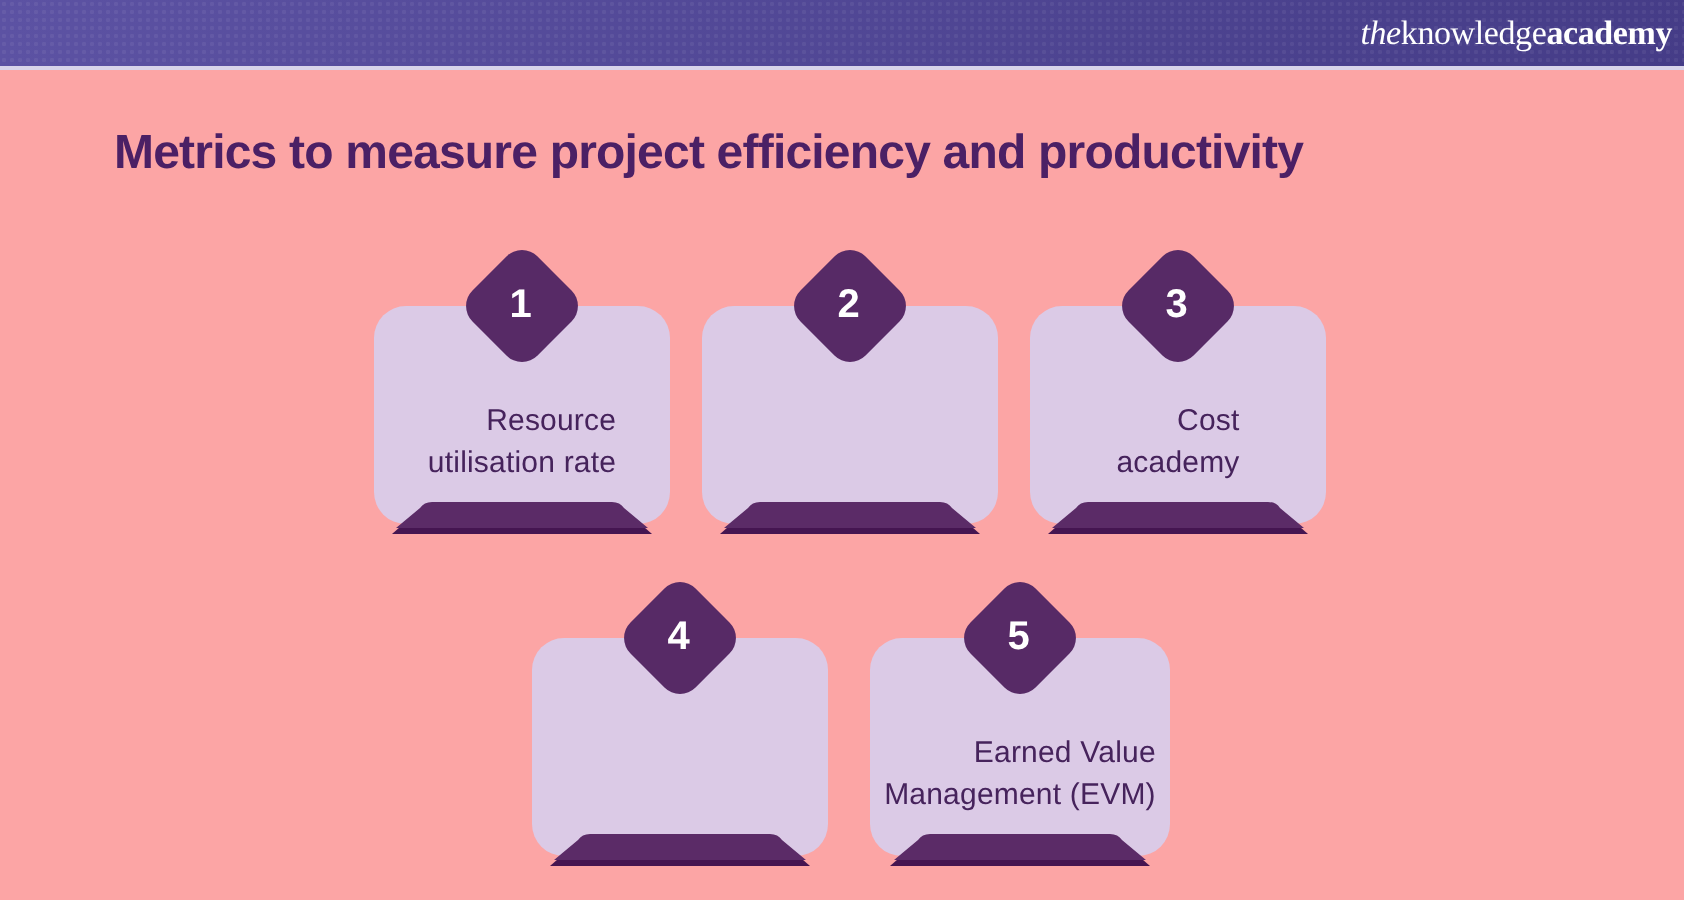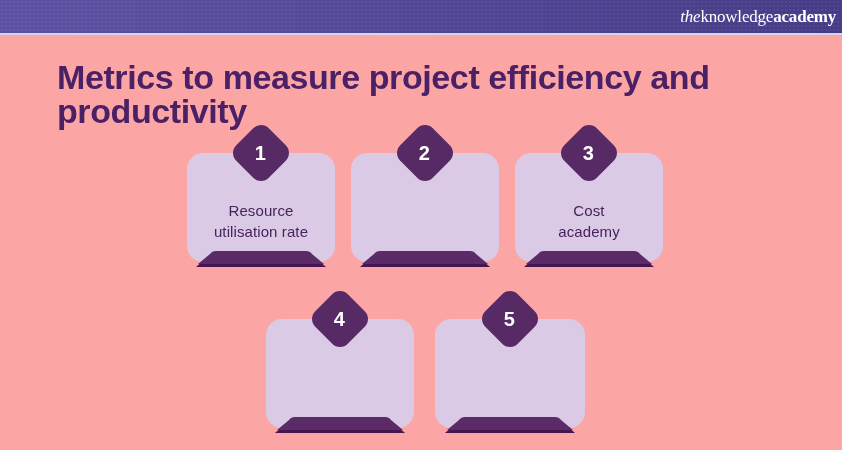--- a/index.html
+++ b/index.html
@@ -27,21 +27,21 @@
     font-size:17px;line-height:20px;letter-spacing:-0.2px;
     white-space:nowrap;
   }
   .logo .logo-the{font-style:italic;font-weight:400;}
   .logo .logo-knowledge{font-weight:400;}
   .logo .logo-academy{font-weight:700;}
 
   
   .title{
     position:absolute;left:57px;top:60px;margin:0;
-    font-size:34px;font-weight:700;letter-spacing:-0.4px;
+    font-size:24px;font-weight:700;letter-spacing:-0.4px;
     color:#4b2065;
     line-height:34px;
   }
 
   
   .card{
     position:absolute;
     width:148px;height:109px;
     background:#dbcae6;
     border-radius:16px;
@@ -64,21 +64,21 @@
     display:flex;align-items:center;justify-content:center;
   }
   .diamond .num{
     transform:rotate(-45deg);
     color:#ffffff;font-size:20px;font-weight:700;
   }
 
   .label{
     color:#46235c;
     font-size:15px;line-height:21px;
-    text-align:center;
+    text-align:right;
     white-space:pre-line;
     letter-spacing:0.1px;
   }
 
   .base{
     position:absolute;
     bottom:-5px;left:50%;transform:translateX(-50%);
     width:150px;height:16px;
     display:block;
   }
@@ -137,20 +137,22 @@
       <svg class="base" viewBox="0 0 150 16" aria-hidden="true">
         <polygon points="10,16 18,9 132,9 140,16" fill="#451551"></polygon>
         <path d="M 12 13 L 24 3 Q 26 0 30 0 L 120 0 Q 124 0 126 3 L 138 13 Z" fill="#5b2b67"></path>
       </svg>
     </div>
 
     <div class="card card-5">
       <div class="diamond">
         <span class="num">5</span>
       </div>
+      <div class="label">Earned Value
+Management (EVM)</div>
       <svg class="base" viewBox="0 0 150 16" aria-hidden="true">
         <polygon points="10,16 18,9 132,9 140,16" fill="#451551"></polygon>
         <path d="M 12 13 L 24 3 Q 26 0 30 0 L 120 0 Q 124 0 126 3 L 138 13 Z" fill="#5b2b67"></path>
       </svg>
     </div>
 
   </main>
 </div>
 
 </body></html>

